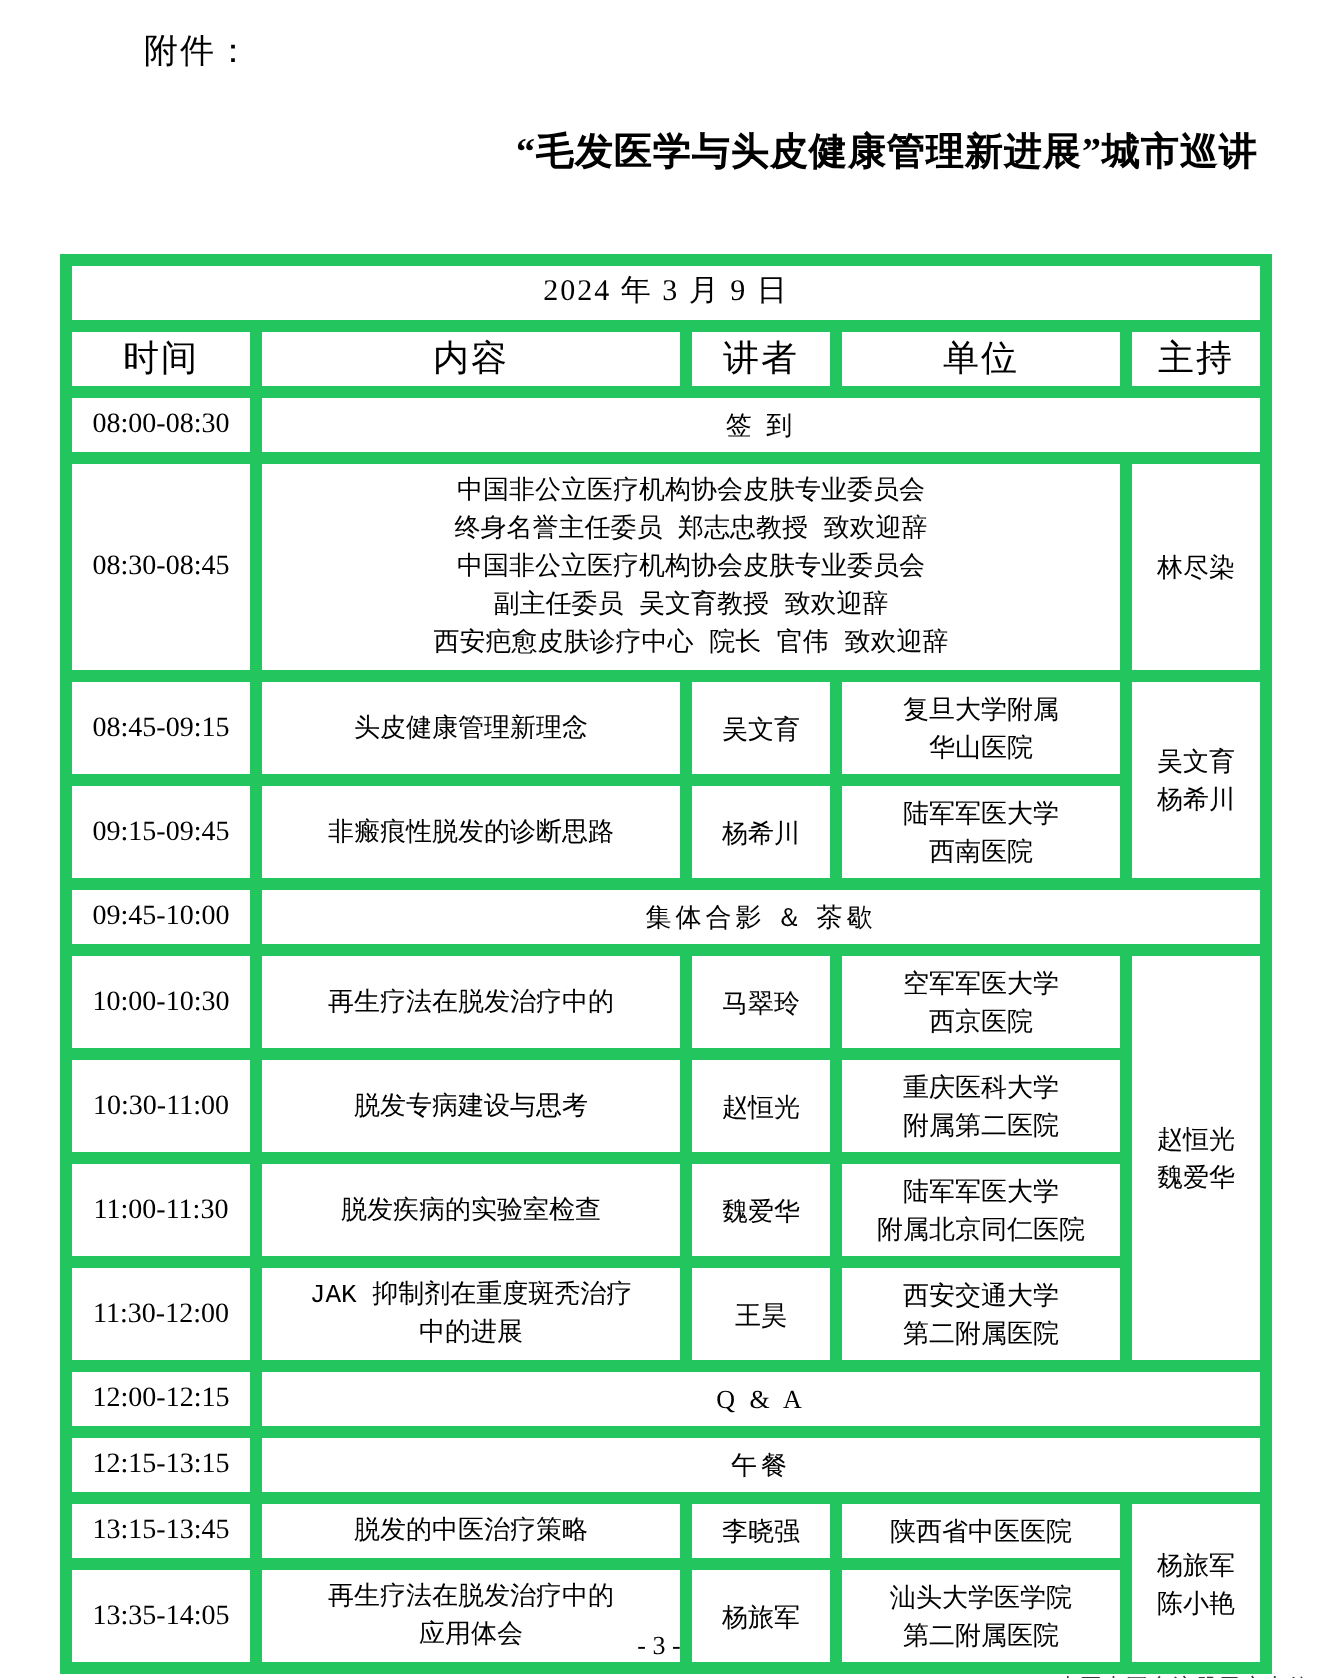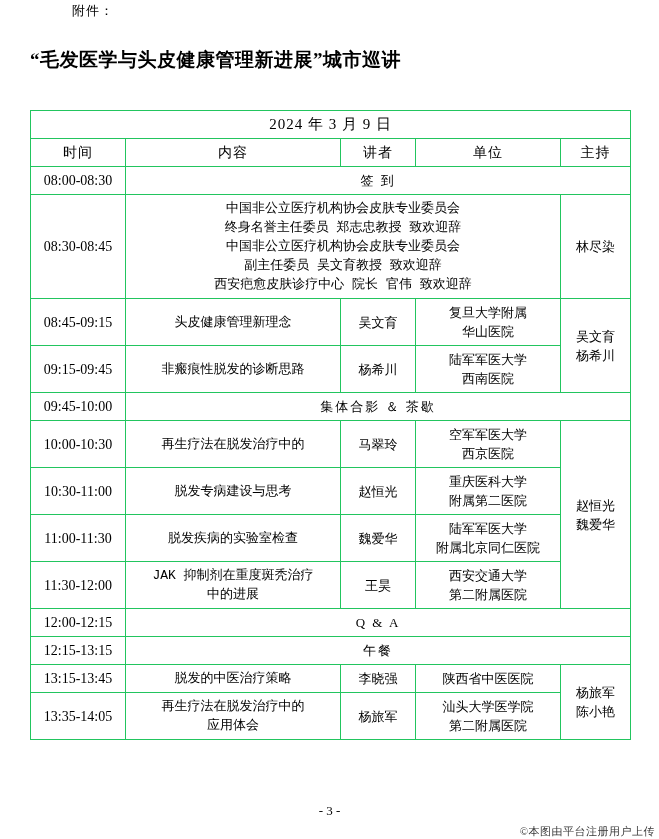--- a/index.html
+++ b/index.html
@@ -16,57 +16,57 @@
     overflow: hidden;
   }
   .page {
     position: relative;
     width: 659px;
     height: 839px;
     box-sizing: border-box;
     padding: 0 30px;
   }
   .attach {
-    font-size: 13px;
-    margin-top: 2px;
+    font-size: 17px;
+    margin-top: 14px;
     margin-left: 42px;
     letter-spacing: 1px;
   }
   .title {
-    text-align: left;
+    text-align: right;
     font-weight: bold;
     font-size: 19px;
     line-height: 28px;
     margin-top: 26px;
     letter-spacing: 0.5px;
   }
   .title .line2 {
     display: block;
   }
   table.agenda {
     width: 600px;
     margin: 36px auto 0 auto;
     border-collapse: collapse;
     table-layout: fixed;
     font-size: 13px;
   }
   table.agenda td {
-    border: 1px solid #22c55e;
+    border: 6px solid #22c55e;
     text-align: center;
     vertical-align: middle;
     padding: 4px 2px;
     line-height: 19px;
   }
   td.datehdr {
     font-size: 15px;
     padding: 7px 2px;
     letter-spacing: 1px;
   }
   td.colhdr {
-    font-size: 14px;
+    font-size: 18px;
     padding: 5px 2px;
     letter-spacing: 1px;
   }
   td.time {
     font-size: 14px;
     white-space: nowrap;
   }
   td.full {
     letter-spacing: 2px;
     padding: 6px 2px;

